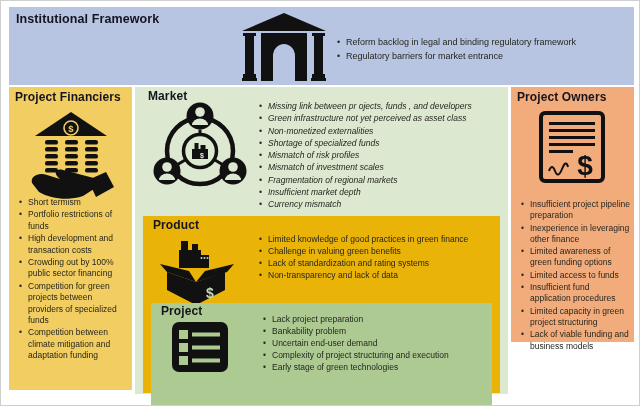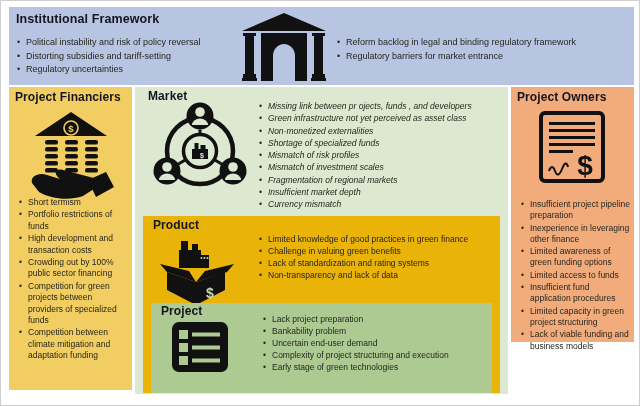--- a/index.html
+++ b/index.html
@@ -33,44 +33,39 @@
   .mkt{left:134px;top:86px;width:373px;height:307px;background:#dce8d0;}
   .mkt>h2{left:13px;top:2px;font-size:12px;}
   .mkt .icon{position:absolute;left:15px;top:14px;}
   .mkt>ul{left:124px;top:13px;width:248px;font-size:8.5px;line-height:12.3px;font-style:italic;}
   
   .prd{left:8px;top:129px;width:357px;height:177px;background:#eab308;}
   .prd>h2{left:10px;top:2px;font-size:12px;}
   .prd .icon{position:absolute;left:16px;top:24px;}
   .prd>ul{left:116px;top:17px;width:232px;font-size:8.5px;line-height:12px;}
   
-  .prj{left:8px;top:87px;width:341px;height:90px;background:#adca92;}
+  .prj{left:8px;top:87px;width:341px;height:102px;background:#adca92;}
   .prj>h2{left:10px;top:1px;font-size:12px;}
   .prj .icon{position:absolute;left:20px;top:18px;}
   .prj>ul{left:112px;top:10px;width:226px;font-size:8.5px;line-height:12px;}
   
   .own{left:510px;top:86px;width:123px;height:255px;background:#f2ac7c;}
   .own h2{left:6px;top:3px;font-size:12px;}
   .own .icon{position:absolute;left:28px;top:24px;}
   .own ul{left:10px;top:112px;width:110px;font-size:8.5px;line-height:11.3px;}
   .own li{margin-bottom:1px;}
   svg{display:block;}
 </style>
 </head>
 <body>
 
 <div class="canvas">
 
   <section class="panel inst">
     <h2>Institutional Framework</h2>
-    <ul class="blist l">
-        <li>Political instability and  risk of policy reversal</li>
-        <li>Distorting subsidies and tariff-setting</li>
-        <li>Regulatory uncertainties</li>
-      </ul>
     <ul class="blist r">
         <li>Reform backlog in legal and binding regulatory framework</li>
         <li>Regulatory barriers for market entrance</li>
       </ul>
     <span class="arch">
       <svg width="86" height="70" viewBox="0 0 86 70">
         <polygon points="1,19 43,1 85,19" fill="#111"></polygon>
         <rect x="2" y="21" width="13" height="3" fill="#111"></rect>
         <rect x="4" y="24" width="9" height="38" fill="#111"></rect>
         <rect x="2" y="62" width="13" height="4" fill="#111"></rect>

